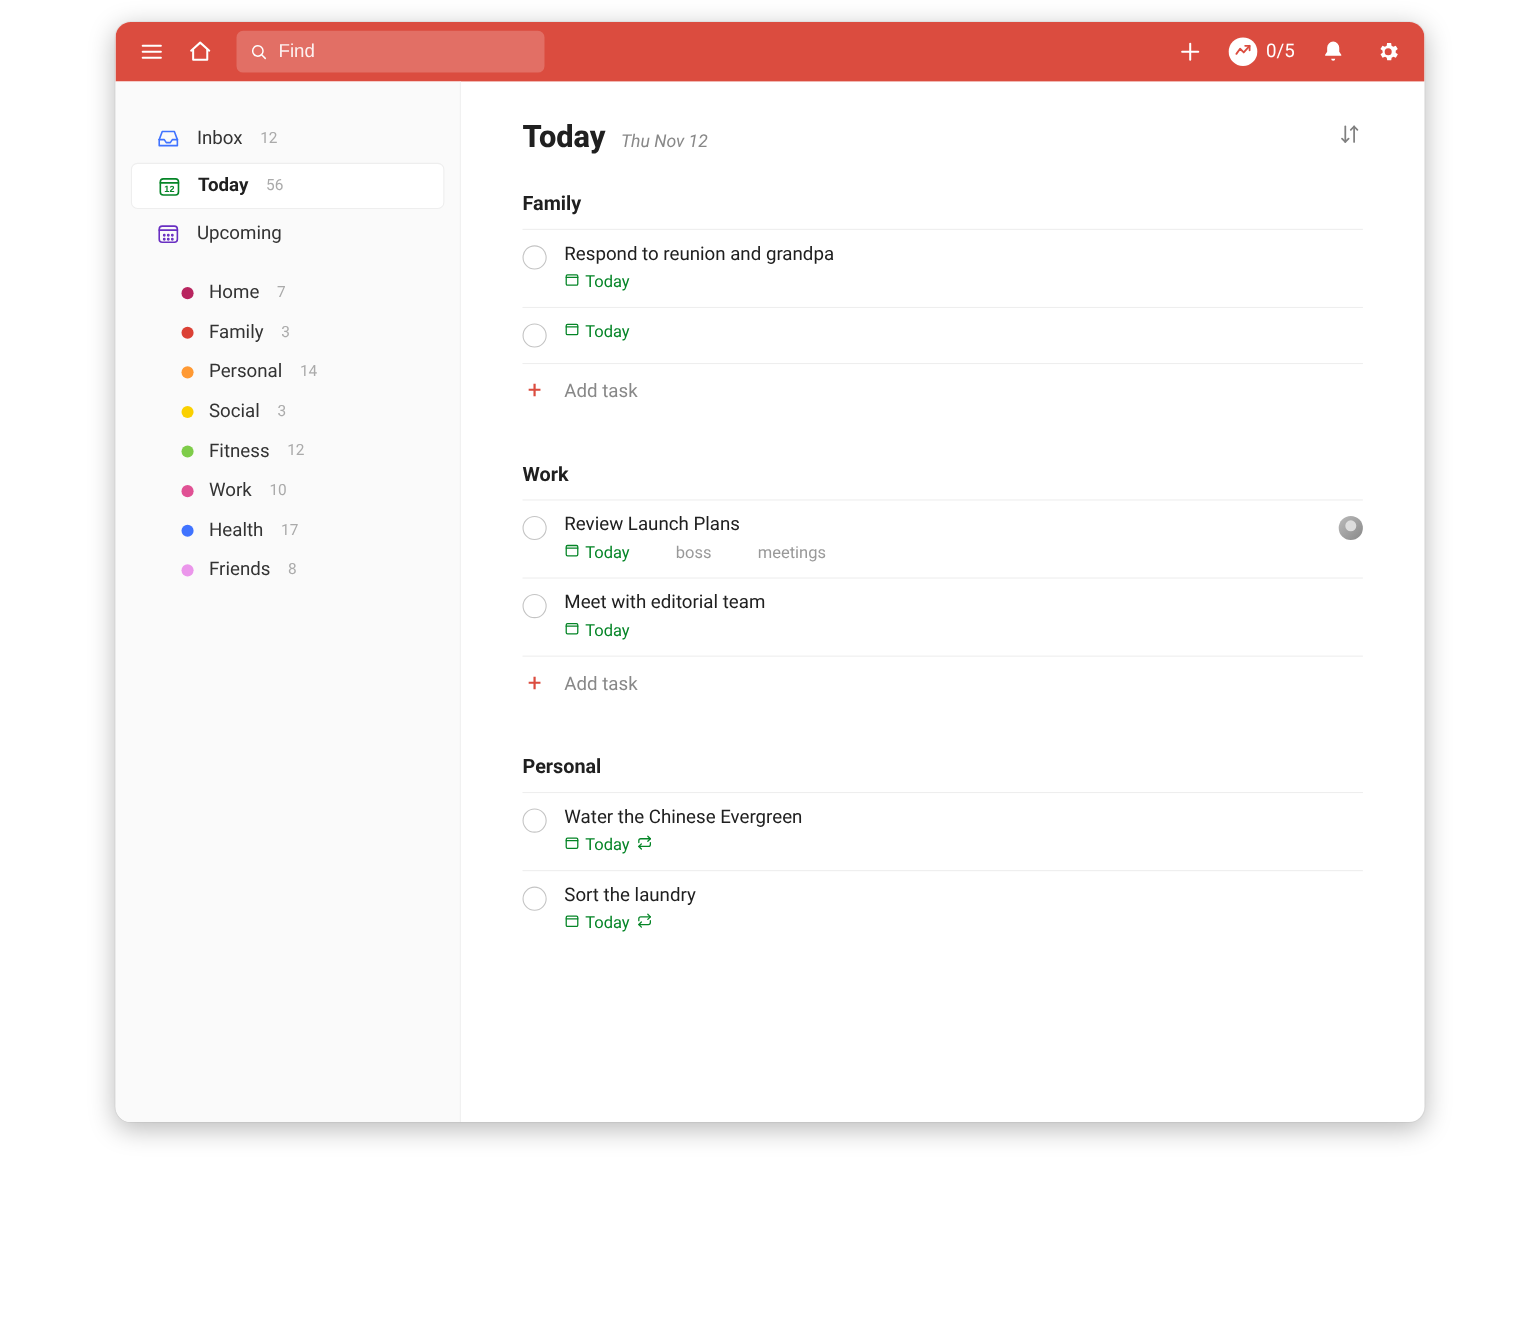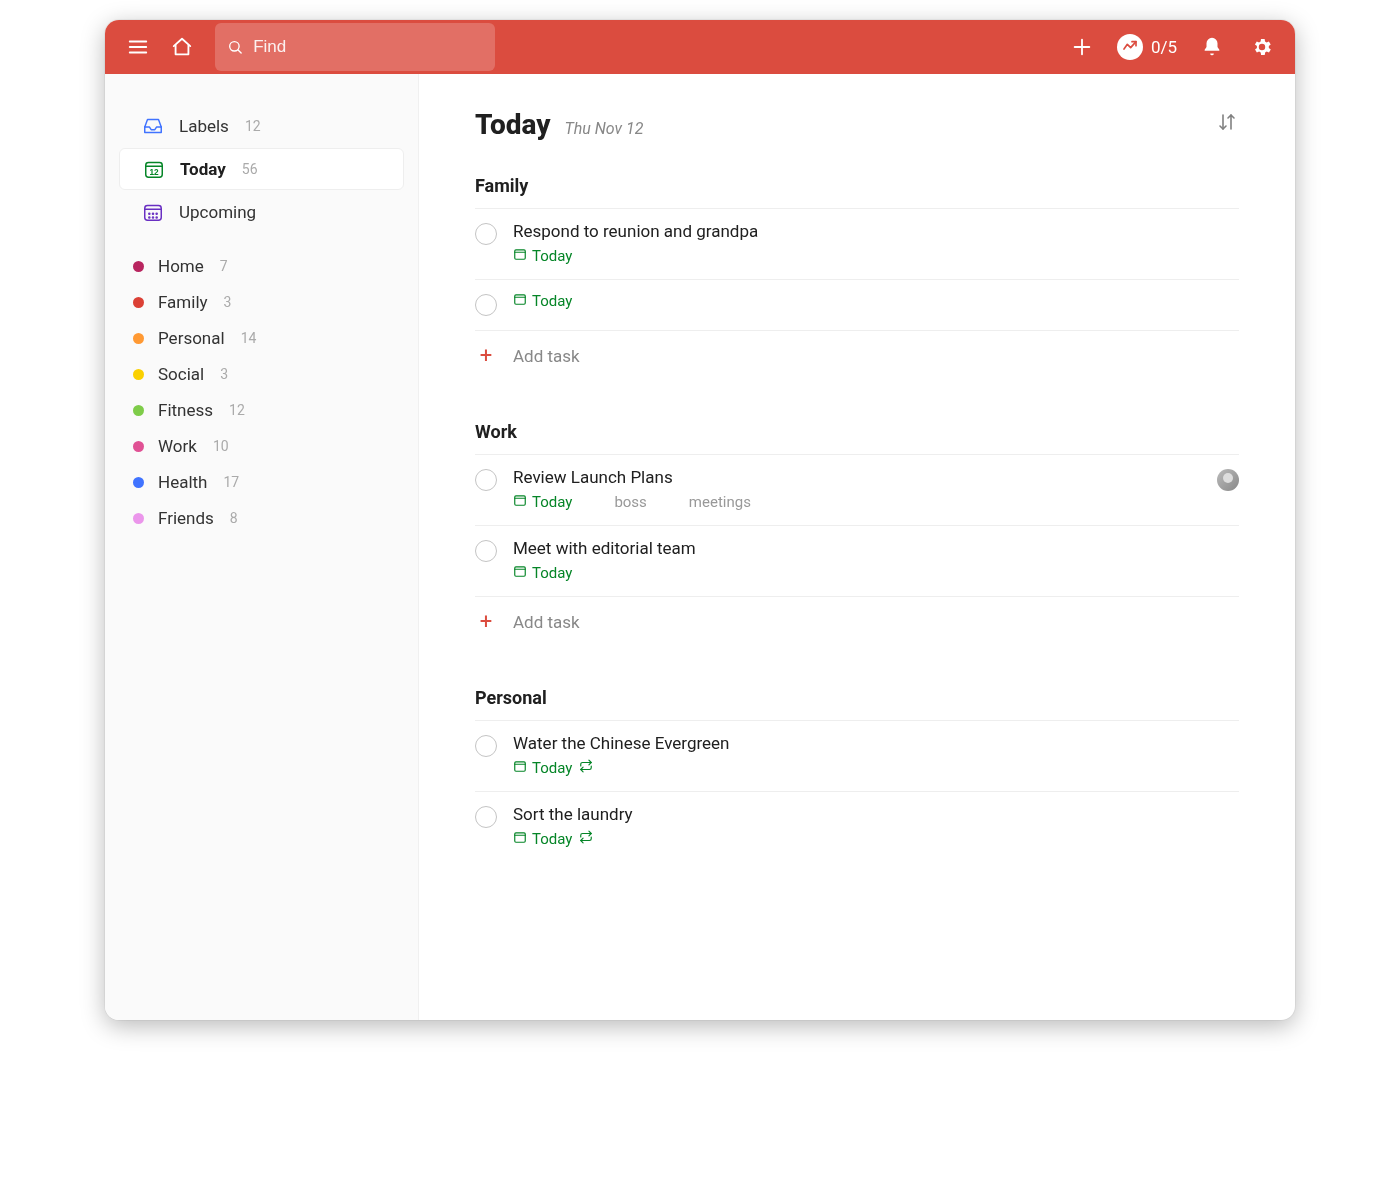--- a/index.html
+++ b/index.html
@@ -34,21 +34,21 @@
   }
   .topbar .icon-btn {
     width: 30px; height: 30px;
     display: inline-flex; align-items: center; justify-content: center;
     cursor: pointer;
     border-radius: 4px;
   }
   .topbar svg { display:block; }
   .search-box {
     margin-left: 4px;
-    width: 280px; height: 48px;
+    width: 280px; height: 38px;
     background: rgba(255,255,255,0.2);
     border-radius: 6px;
     display: flex; align-items: center;
     padding: 0 12px;
     gap: 10px;
   }
   .search-box input {
     background: transparent; border: 0; outline: 0;
     color: #fff; font-size: 17px; width: 100%;
   }
@@ -89,20 +89,21 @@
   }
   .nav-item .nav-icon { width: 24px; height:24px; display:flex; align-items:center; justify-content:center; }
   .nav-item .count { color: #aaa; font-size: 14px; margin-left: 2px; font-weight: 400;}
   .proj-item {
     display: flex; align-items: center;
     gap: 14px;
     padding: 8px 18px 8px 28px;
     cursor: pointer;
     font-size: 17px;
     color: #333;
+    margin-left: 32px;
   }
   .proj-dot { width: 11px; height: 11px; border-radius: 50%; flex-shrink:0; }
   .proj-item .count { color: #aaa; font-size: 14px; margin-left: 2px; }
   .section-head {
     display: flex; align-items: center;
     gap: 10px;
     padding: 14px 18px 14px 22px;
     font-size: 17px; font-weight: 700; color: #333;
     border-top: 1px solid #eee;
     cursor: pointer;
@@ -227,21 +228,21 @@
       <div id="nav-list">
           <div class="nav-item">
             <span class="nav-icon">
               <svg width="22" height="22" viewBox="0 0 24 24" fill="none" stroke="#4073ff" stroke-width="1.6" stroke-linecap="round" stroke-linejoin="round">
                 <path d="M4 4h16v14H4z" stroke="none"></path>
                 <path d="M3 13l3-8h12l3 8"></path>
                 <path d="M3 13v6h18v-6"></path>
                 <path d="M3 13h5l2 3h4l2-3h5"></path>
               </svg>
             </span>
-            <span>Labels</span>
+            <span>Inbox</span>
             <span class="count">12</span>
           </div>
           <div class="nav-item active">
             <span class="nav-icon">
               <svg width="22" height="22" viewBox="0 0 24 24" fill="none" stroke="#058527" stroke-width="1.6" stroke-linecap="round" stroke-linejoin="round">
                 <rect x="3" y="5" width="18" height="16" rx="3"></rect>
                 <line x1="3" y1="9" x2="21" y2="9"></line>
                 <text x="12" y="18" text-anchor="middle" font-size="9" fill="#058527" stroke="none" font-family="Arial">12</text>
               </svg>
             </span>

